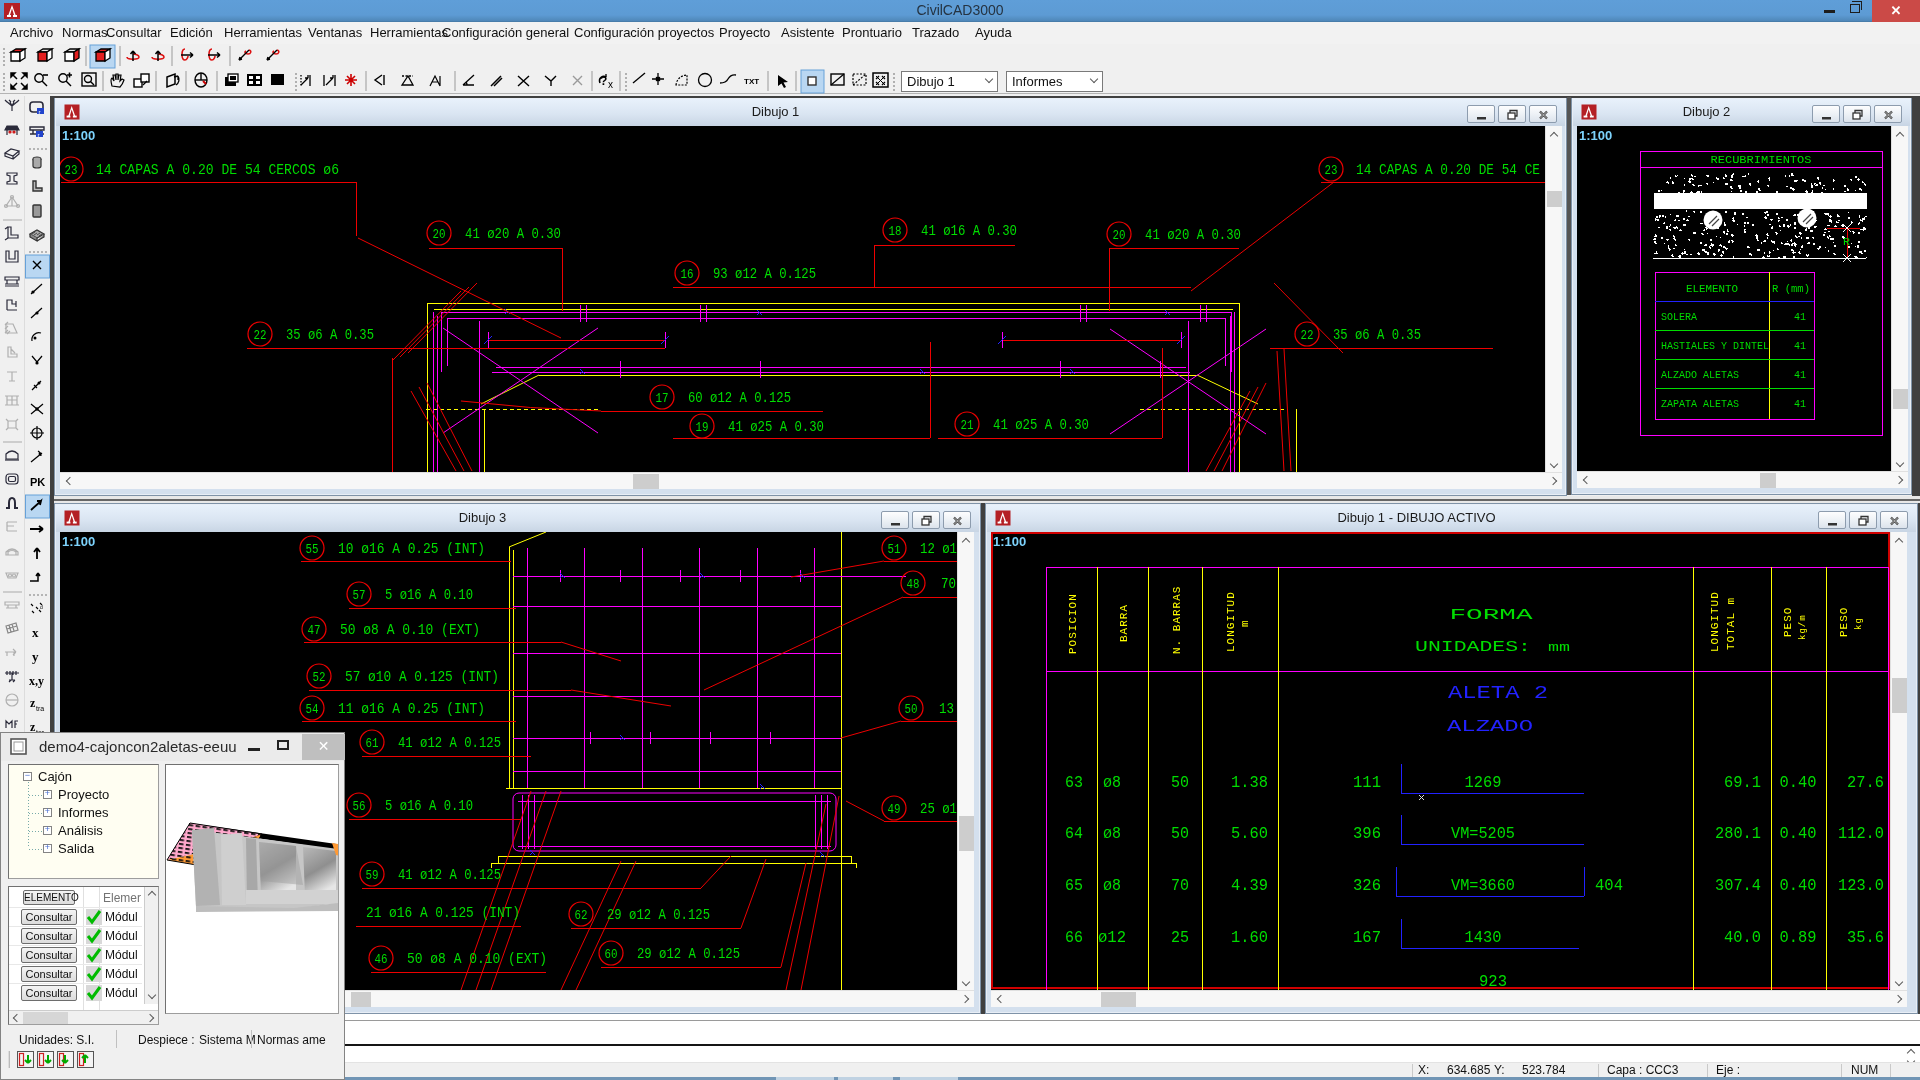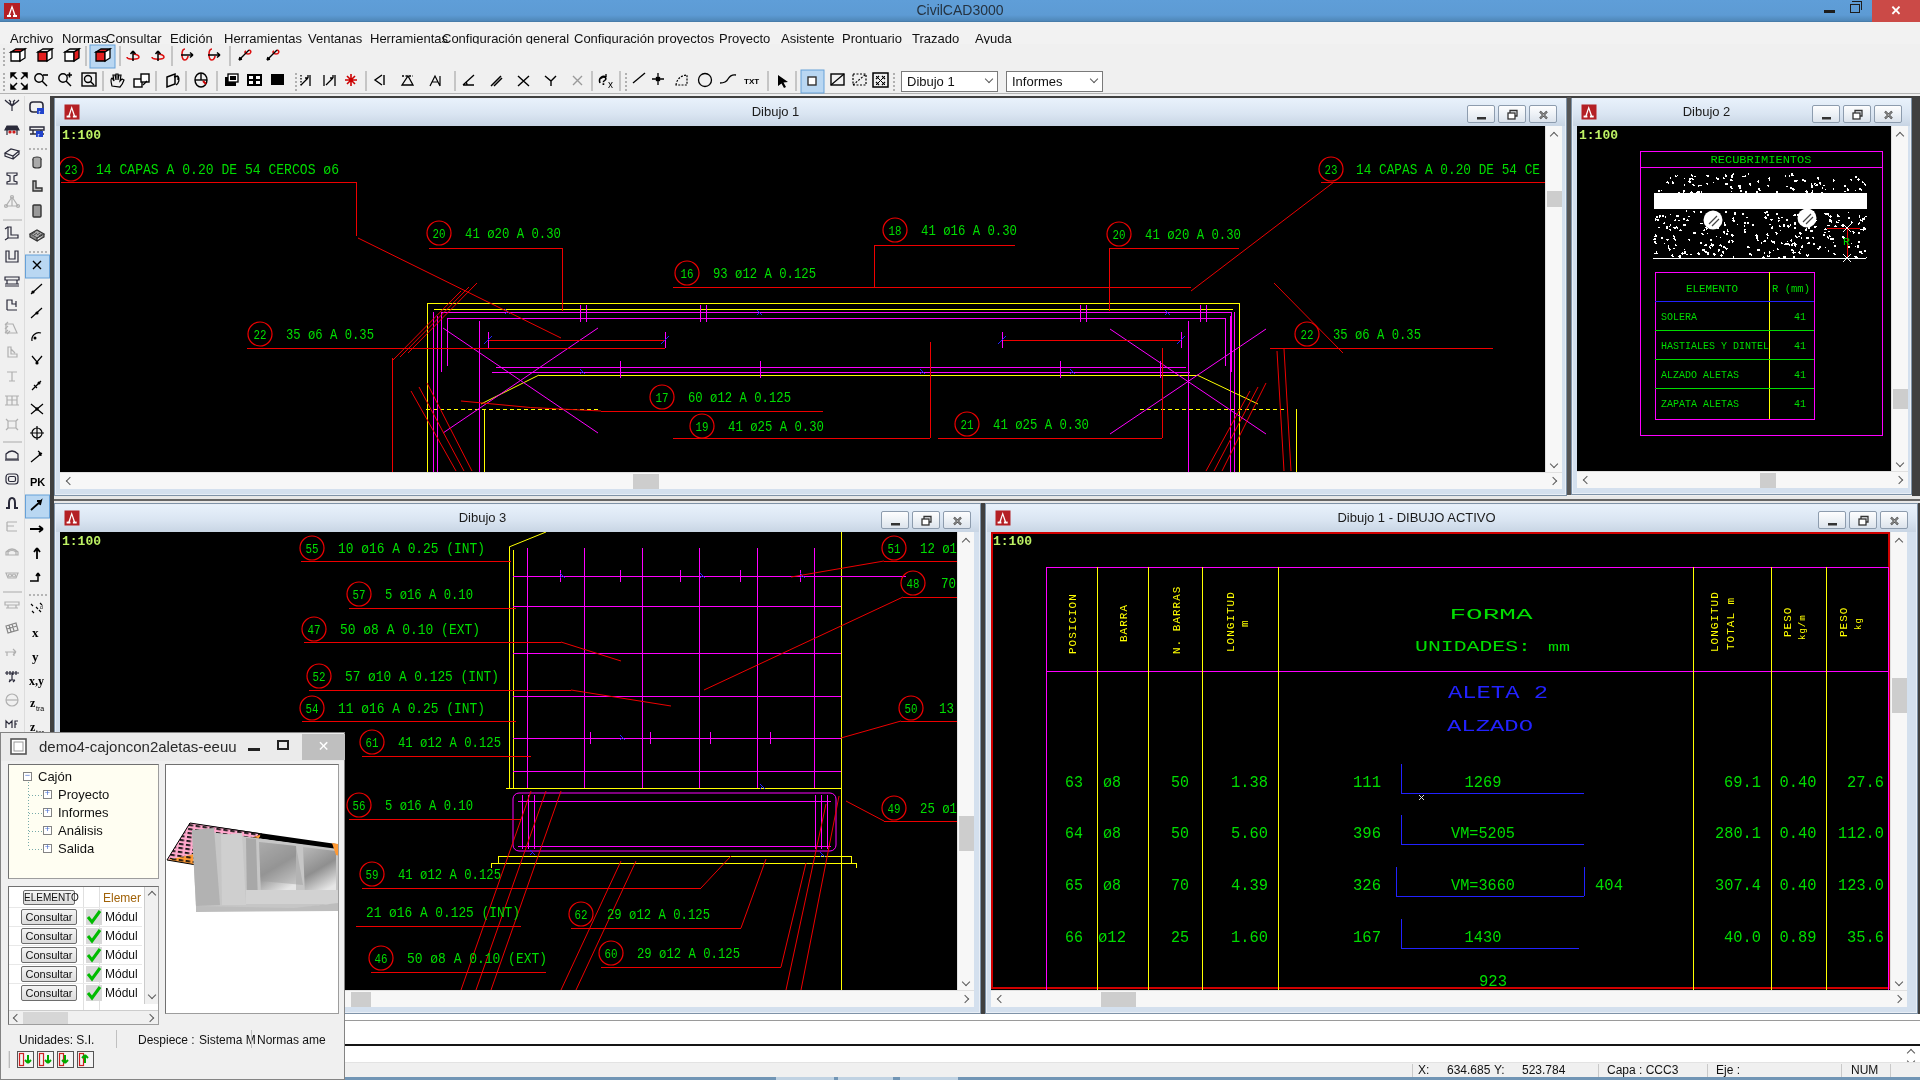--- a/index.html
+++ b/index.html
@@ -8,36 +8,36 @@
 .abs{position:absolute}
 
 #titlebar{left:0;top:0;width:1920px;height:22px;background:linear-gradient(#5f9ed8 0px,#5d9bd4 15px,#4f87b8 21px,#41729c 22px)}
 #titlebar .ttl{position:absolute;left:0;right:0;top:2px;text-align:center;font-size:14px;color:#253341}
 #tbmin{position:absolute;left:1824px;top:10px;width:11px;height:3px;background:#1d1d1d}
 #tbmax{position:absolute;left:1850px;top:4px;width:10px;height:9px;border:1.5px solid #1d1d1d;background:transparent}
 #tbmax:before{content:"";position:absolute;left:1px;top:-4px;width:9px;height:8px;border:1.5px solid #1d1d1d;border-left:none;border-bottom:none}
 #tbclose{position:absolute;left:1872px;top:0;width:48px;height:22px;background:#cb4a47;color:#fff;text-align:center;font-size:13px;line-height:21px;font-weight:bold}
 
 #menubar{left:0;top:22px;width:1920px;height:22px;background:#f2f2f2;font-size:13px;color:#101010}
-#menubar span{position:absolute;top:9px}
+#menubar span{position:absolute;top:3px}
 
 #tb1{left:0;top:44px;width:1920px;height:25px;background:#f0f0f0}
 #tb2{left:0;top:69px;width:1920px;height:25px;background:#f0f0f0;border-bottom:1px solid #b4b4b4}
 .combo{position:absolute;height:21px;background:#fff;border:1px solid #7a7a7a;font-size:13px;color:#111;padding:2px 0 0 5px}
 .combo .ca{position:absolute;right:3px;top:4px;width:8px;height:8px}
 
 .win{position:absolute;background:#d4e0ee;border:1px solid #7f93a8;box-shadow:0 0 0 1px #e8eef6 inset}
 .wtb{position:absolute;left:1px;top:1px;right:1px;height:27px;background:linear-gradient(#e8f1fb,#dae5f2 55%,#c8d5e4)}
 .wtitle{position:absolute;left:30px;right:100px;top:5px;text-align:center;font-size:13px;color:#1b1b1b}
 .wicon{position:absolute;left:8px;top:5px;width:16px;height:16px}
 .wbtns{position:absolute;top:6px;height:18px}
 .wb{position:absolute;top:0;width:28px;height:18px;background:linear-gradient(#fdfdfe,#eff3f7 45%,#dce3ec);border:1px solid #8d9cae;border-radius:2px}
 .wb svg{position:absolute;left:0;top:0}
 .wcv{position:absolute;background:#000}
-.sc100{position:absolute;left:2px;top:2px;color:#bef264;font-size:13px;font-weight:bold;font-family:Liberation Mono, monospace}
+.sc100{position:absolute;left:2px;top:2px;color:#7dd3fc;font-size:13px;font-weight:bold;font-family:Liberation Sans, sans-serif}
 
 .sb{position:absolute;background:#f7f7f7}
 .sbth{position:absolute;background:#cdcdcd}
 .chv{position:absolute;width:6px;height:6px;border-right:1.5px solid #5a5a5a;border-bottom:1.5px solid #5a5a5a}
 .chU{transform:rotate(-135deg)}.chD{transform:rotate(45deg)}.chL{transform:rotate(135deg)}.chR{transform:rotate(-45deg)}
 
 #statusbar{left:0;top:1062px;width:1920px;height:15px;background:#f0f0f0;border-top:1px solid #e3e3e3;font-size:12px;color:#111}
 #statusbar span{position:absolute;top:0px}
 .ssep{position:absolute;top:1px;width:1px;height:13px;background:#c9c9c9}
 #bstrip{left:0;top:1077px;width:1920px;height:3px;background:#7195b5}
@@ -1469,21 +1469,21 @@
             <polygon points="93,107 130,111 130,162 95,160" fill="url(#op1)"></polygon>
             <polygon points="137,112 170,116 170,161 139,160" fill="url(#op1)"></polygon>
             <polygon points="93,107 130,111 137,150 95,146" fill="#9b9b9b" opacity="0.45"></polygon>
             <rect x="80" y="155" width="92" height="14" fill="#d2d2d2"></rect>
             <polygon points="30,171 128,173 172,168 172,176 30,177" fill="#bdbdbd"></polygon>
             <polygon points="166,108 178,110 178,122 170,120" fill="#ff9a35"></polygon>
           </g>
         </svg></div>
       <div class="listp">
         <div class="cbtn" style="left:14px;top:3px;width:52px;height:15px;font-size:10px;line-height:13px">ELEMENTO</div>
-        <div style="position:absolute;left:94px;top:4px;font-size:12px;color:#a16207">Elemer</div>
+        <div style="position:absolute;left:94px;top:4px;font-size:12px;color:#737373">Elemer</div>
         <div style="position:absolute;left:74px;top:0px;width:1px;height:133px;background:#e0e0e0"></div>
         <div style="position:absolute;left:90px;top:0px;width:1px;height:133px;background:#e0e0e0"></div>
         <div style="position:absolute;left:0px;top:20px;width:133px;height:1px;background:#e8e8e8"></div>
         <div class="cbtn" style="left:12px;top:22px;width:56px;height:16px;font-size:11px;line-height:14px">Consultar</div>
         <svg width="16" height="16" style="position:absolute;left:77px;top:22px">
           <rect width="16" height="16" fill="#d8d8d8"></rect>
           <path d="M2,8 L6,13 L14,2" stroke="#00bb00" stroke-width="3" fill="none"></path>
         </svg>
         <div style="position:absolute;left:96px;top:23px;font-size:12px;color:#111">Módul</div>
         <div style="position:absolute;left:0px;top:39px;width:133px;height:1px;background:#e8e8e8"></div>

